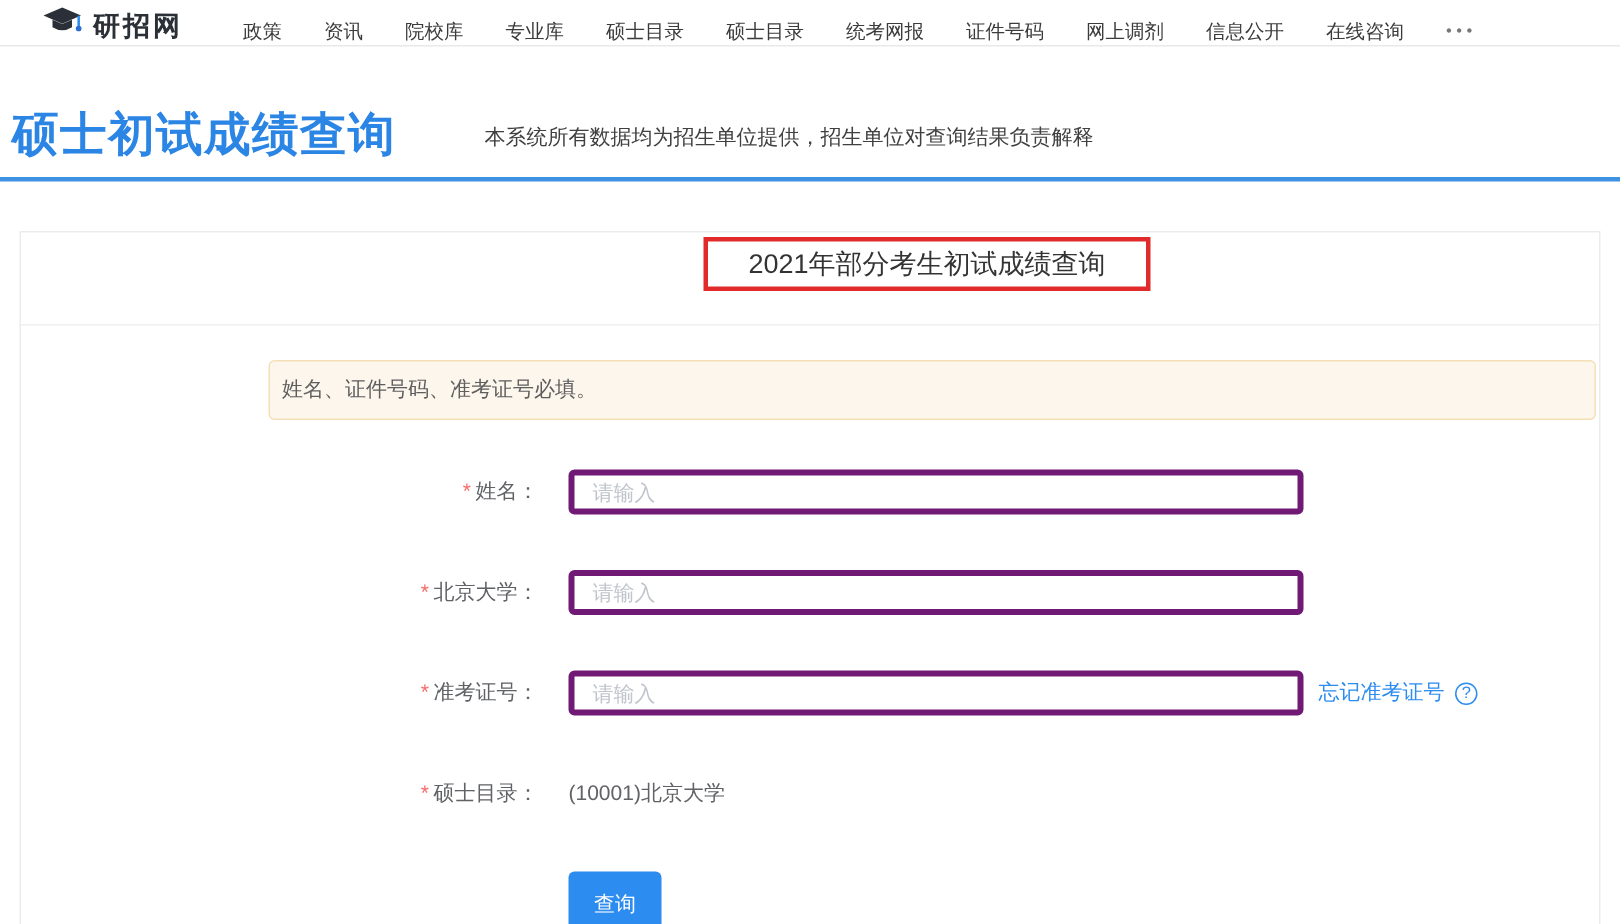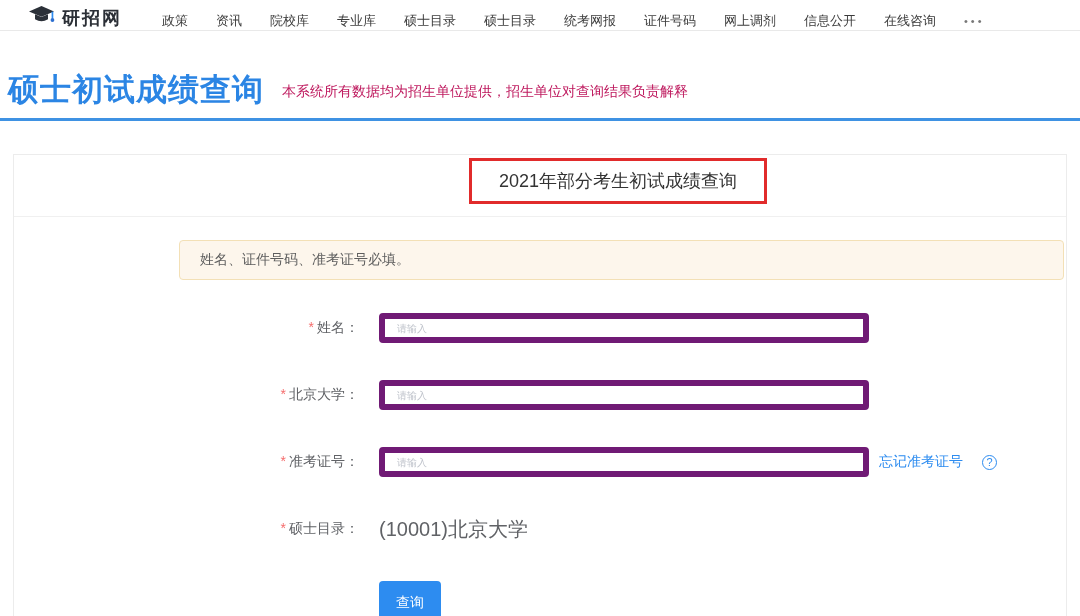--- a/index.html
+++ b/index.html
@@ -9,51 +9,51 @@
   
   .topnav { height:31px; display:flex; align-items:flex-end; padding-left:28px;
     border-bottom:1px solid #e9e9e9; background:#fff; }
   .logo { display:flex; align-items:center; gap:7px; margin-right:40px; cursor:pointer; }
   .logo-text { font-size:18px; font-weight:bold; color:#2b2f36; letter-spacing:2px; }
   .nav-items { display:flex; align-items:center; gap:28px; font-size:13px; color:#3b3b3b; }
   .nav-item { cursor:pointer; white-space:nowrap; }
   .nav-more { color:#777; font-size:11px; letter-spacing:3px; cursor:pointer; }
 
   
-  .page-header { height:87px; display:flex; align-items:flex-end; padding:0 0 13px 8px; }
+  .page-header { height:87px; display:flex; align-items:flex-end; padding:0 0 13px 8px;gap:41px; }
   .page-title { color:#2b85e4; font-size:31px; font-weight:bold; letter-spacing:1px; line-height:1; }
-  .page-subtitle { color:#be185d; font-size:14px; margin-left:18px; padding-bottom:4px; }
+  .page-subtitle { color:#404040; font-size:14px; margin-left:18px; padding-bottom:4px; }
   .blue-rule { height:3px; background:#3f92e3; width:100%; }
 
   
   .panel { margin:33px 13px 0 13px; width:1054px; height:540px;
     background:#fff; border:1px solid #ececec; }
   .panel-header { position:relative; height:62px; border-bottom:1px solid #f0f0f0; }
-  .red-annotation { position:absolute; left:455px; top:3px; width:298px; height:46px;
+  .red-annotation { position:absolute; left:455px; top:3px; width:298px; height:36px;
     border:3px solid #e12b2b; display:flex; align-items:center; justify-content:center; }
   .panel-title { font-size:18px; color:#333; white-space:nowrap; }
 
   .notice { margin:23px 0 0 165px; width:885px; height:40px;
     background:#fdf6ec; border:1px solid #f3e0b6; border-radius:4px;
-    display:flex; align-items:center; padding:0 20px; font-size:14px; color:#5e5e5e; }
+    display:flex; align-items:center; padding:0 8px; font-size:14px; color:#5e5e5e; }
 
   
   .form { margin-top:33px; }
   .form-row { display:flex; align-items:center; height:30px; margin-bottom:37px; }
   .form-label { width:365px; padding-right:20px; text-align:right;
     font-size:14px; color:#606266; white-space:nowrap; }
   .req { color:#f56c6c; margin-right:3px; font-size:14px; }
-  .form-input { width:490px; height:30px; border:6px solid #701a75; border-radius:4px;
-    padding:0 12px; font-size:10px; color:#606266; outline:none; background:#fff; }
+  .form-input { width:490px; height:30px; border:4px solid #701a75; border-radius:4px;
+    padding:0 12px; font-size:14px; color:#606266; outline:none; background:#fff; }
   .form-input::placeholder { color:#c0c4cc; }
-  .forgot-link { margin-left:10px; display:flex; align-items:center; gap:19px;
+  .forgot-link { margin-left:10px; display:flex; align-items:center; gap:7px;
     color:#2d8cf0; font-size:14px; cursor:pointer; white-space:nowrap; }
   .q-icon { width:15px; height:15px; border:1.3px solid #2d8cf0; border-radius:50%;
     font-size:11px; line-height:12px; text-align:center; display:inline-block; }
-  .unit-value { font-size:20px; color:#606266; }
+  .unit-value { font-size:14px; color:#606266; }
   .btn-row { margin-top:35px; display:flex; }
   .submit-btn { margin-left:365px; min-width:62px; height:44px; padding:0 16px;
     background:#2d8cf0; color:#fff; border:none; border-radius:4px;
     font-size:14px; cursor:pointer; font-family:inherit; }
 
   
   .cap-icon { display:inline-block; }
 </style>
 </head>
 <body>

